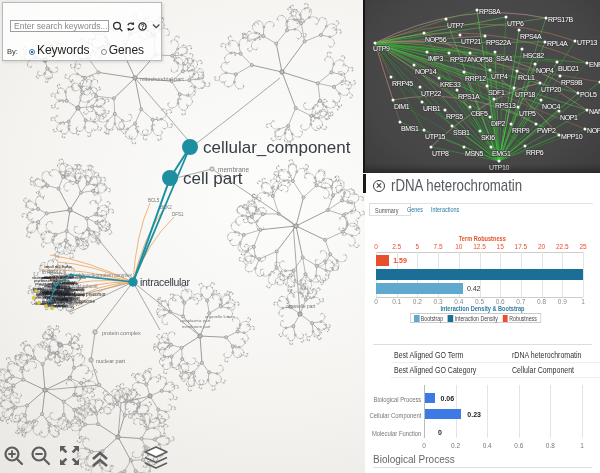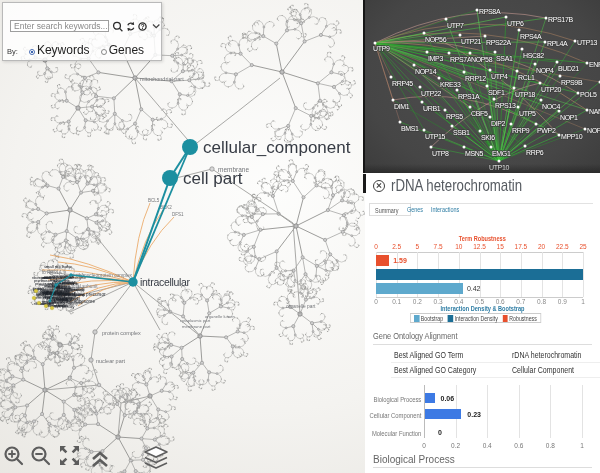--- a/index.html
+++ b/index.html
@@ -2884,21 +2884,20 @@
         <div class="ax" style="left:85.8px;top:63px;width:16px;text-align:center">0.4</div>
         <div class="ax" style="left:106.5px;top:63px;width:16px;text-align:center">0.5</div>
         <div class="ax" style="left:127.2px;top:63px;width:16px;text-align:center">0.6</div>
         <div class="ax" style="left:147.9px;top:63px;width:16px;text-align:center">0.7</div>
         <div class="ax" style="left:168.6px;top:63px;width:16px;text-align:center">0.8</div>
         <div class="ax" style="left:189.3px;top:63px;width:16px;text-align:center">0.9</div>
         <div class="ax" style="left:210.0px;top:63px;width:16px;text-align:center">1</div>
         <div style="position:absolute;left:0;width:235px;top:70px;text-align:center;font-size:7px;font-weight:bold;color:#2d7ca3"><span class="rbm">Interaction Density &amp; Bootstrap</span></div>
         <div class="leg" style="left:45px;top:78px"><i style="background:#5ea9cd;margin-left:0"></i>Bootstrap<i style="background:#1b6e96"></i>Interaction Density<i style="background:#e8502d"></i>Robustness</div>
       </div>
-<div class="h2" style="top:157px;font-size:9.5px"><span class="rb">Gene Ontology Alignment</span></div>
 <div class="rule" style="top:171px"></div>
 <div class="trow" style="top:175px"><span class="rb">Best Aligned GO Term</span><span class="c2 rb">rDNA heterochromatin</span></div>
 <div class="trow" style="top:190px"><span class="rb">Best Aligned GO Category</span><span class="c2 rb">Cellular Component</span></div>
 <div class="csec gc" style="top:210px;height:70px">
         <div style="position:absolute;left:59px;top:2px;width:1px;height:53px;background:#bbb"></div>
         <div class="gline" style="left:90.6px;top:2px;height:53px"></div>
         <div class="gline" style="left:122.2px;top:2px;height:53px"></div>
         <div class="gline" style="left:153.8px;top:2px;height:53px"></div>
         <div class="gline" style="left:185.4px;top:2px;height:53px"></div>
         <div class="gline" style="left:217.0px;top:2px;height:53px"></div>

